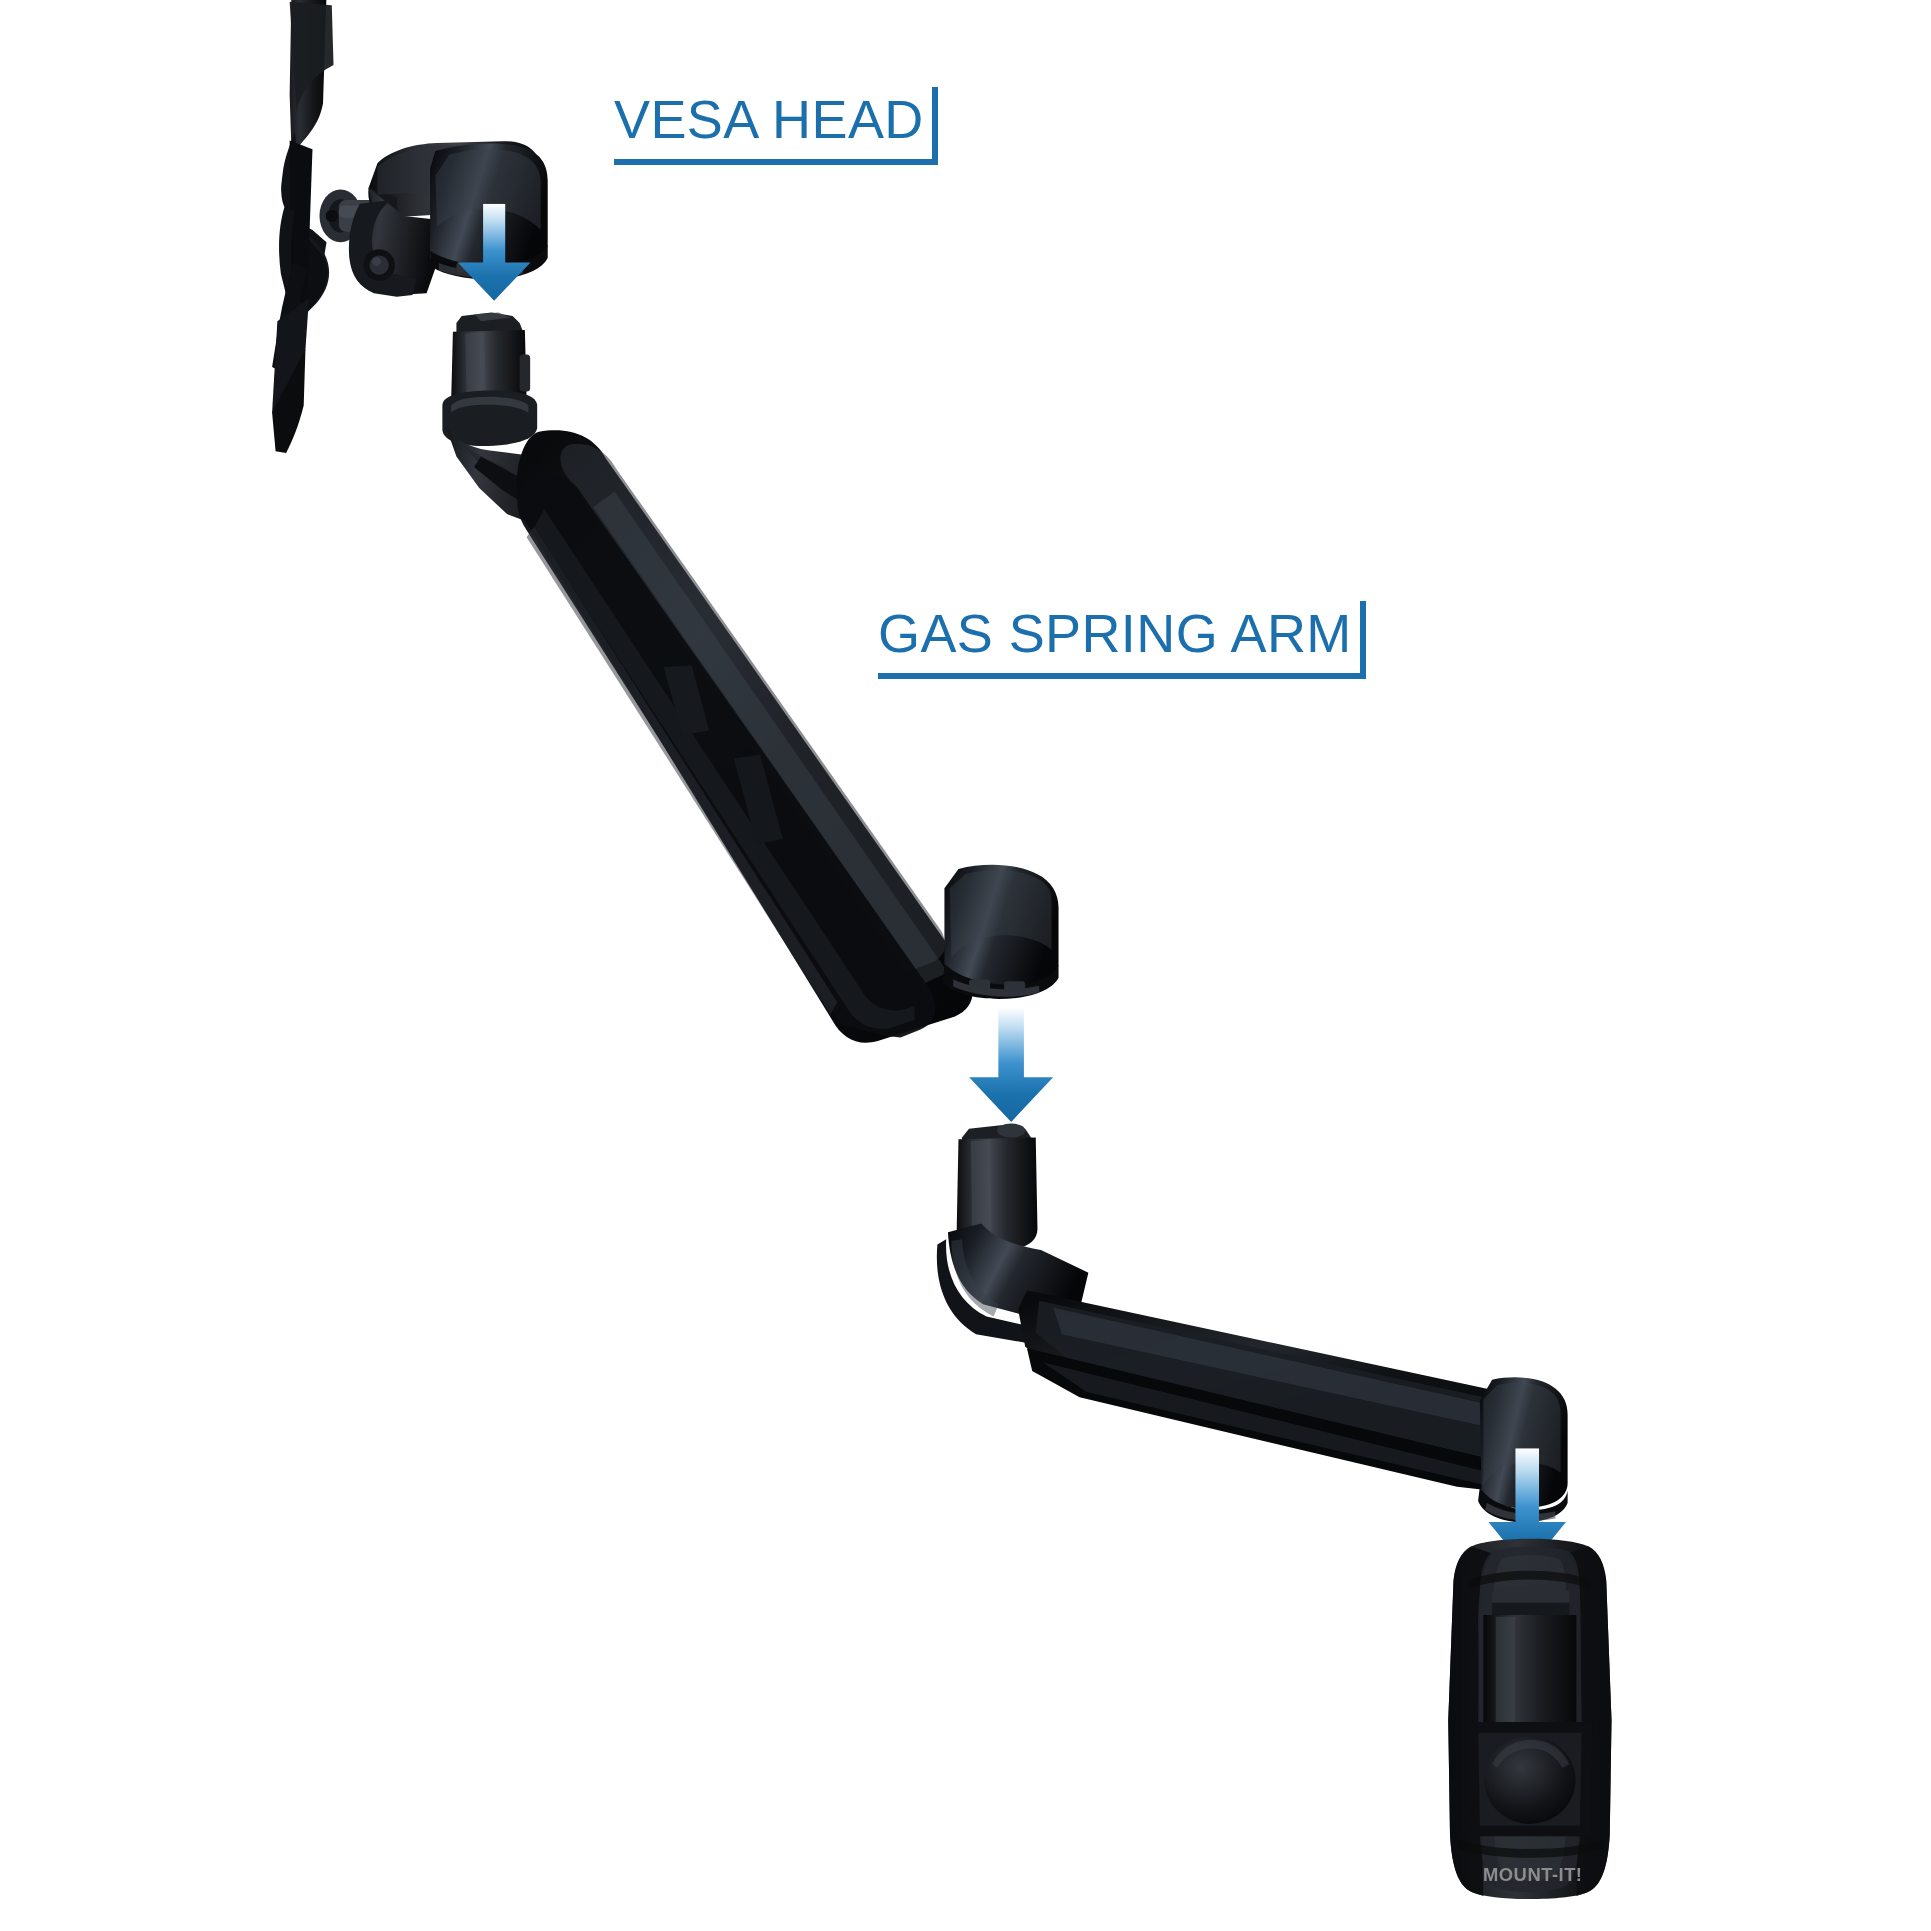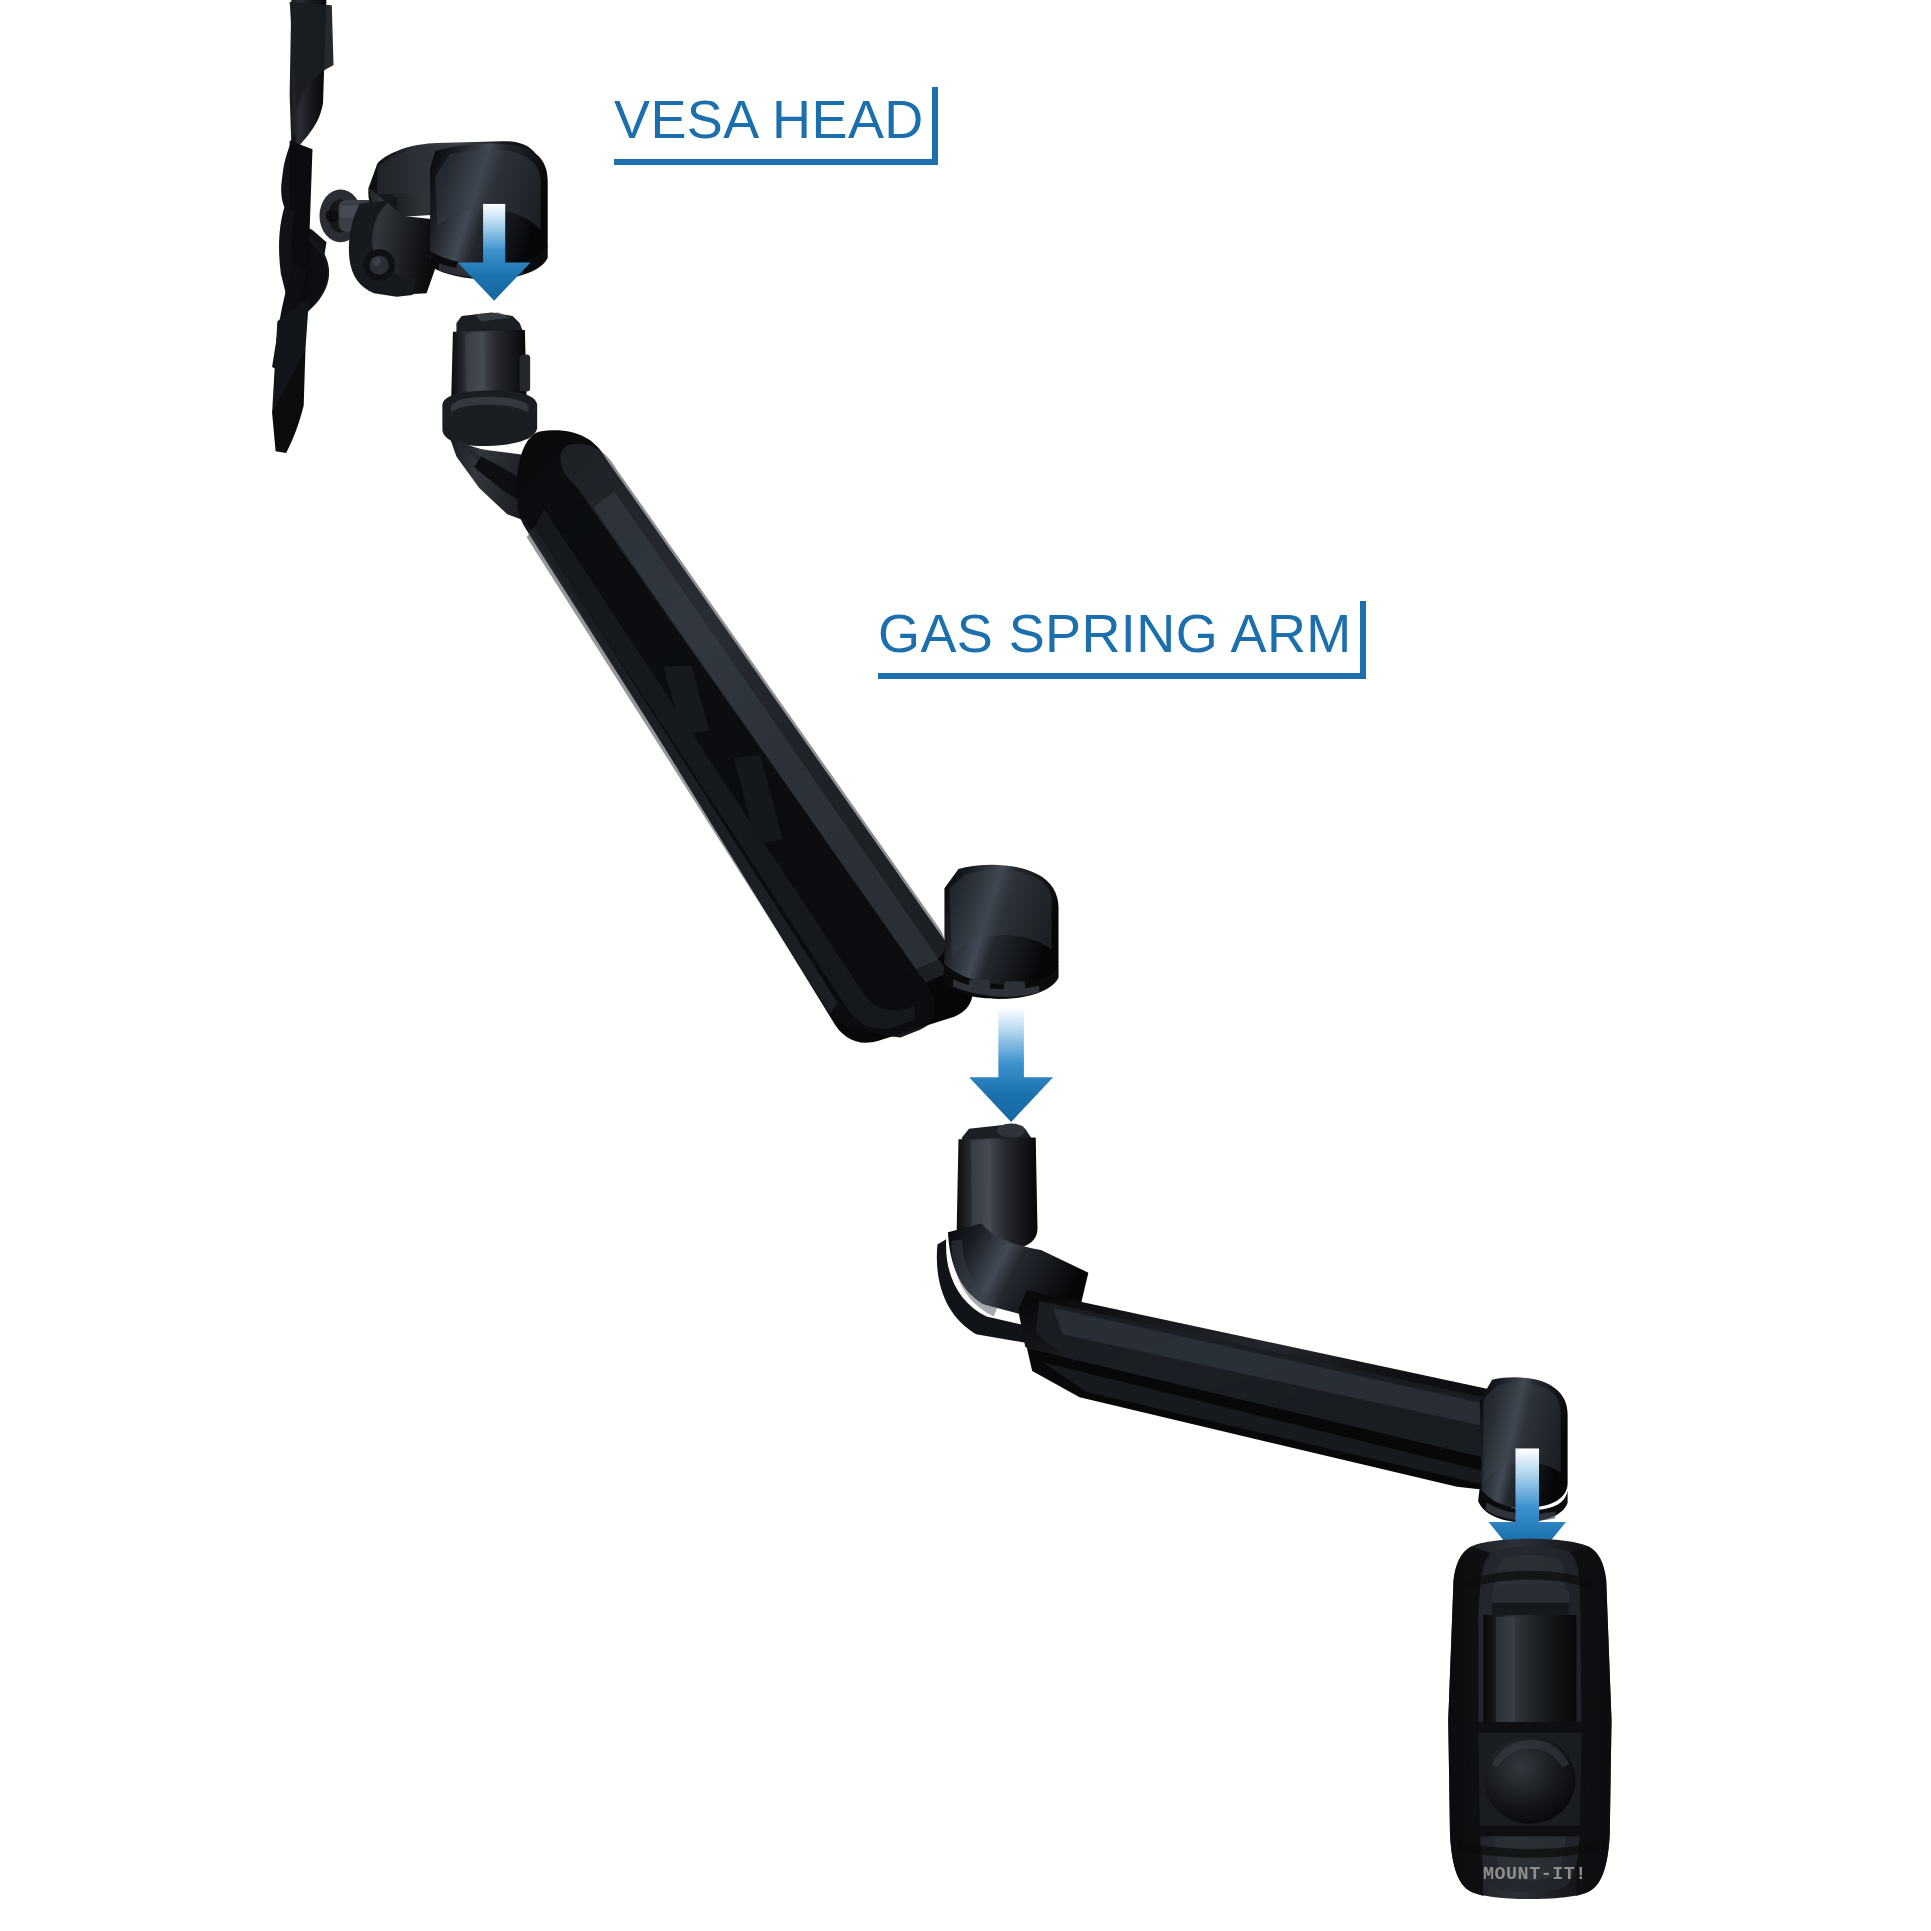--- a/index.html
+++ b/index.html
@@ -78,21 +78,21 @@
   .callout.tick-left .tick {
     position: absolute;
     left: 0;
     top: -14px;
     bottom: -19.3px;
     width: 6.1px;
     background: #1b6fad;
   }
   .brand-mark {
     position: absolute;
-    font-family: Liberation Mono, monospace;
+    font-family: Liberation Sans, sans-serif;
     font-weight: 700;
     font-size: 18.4px;
     letter-spacing: 0.5px;
     color: #8d8d8d;
     white-space: nowrap;
     user-select: none;
   }
 </style>
 </head>
 <body>

